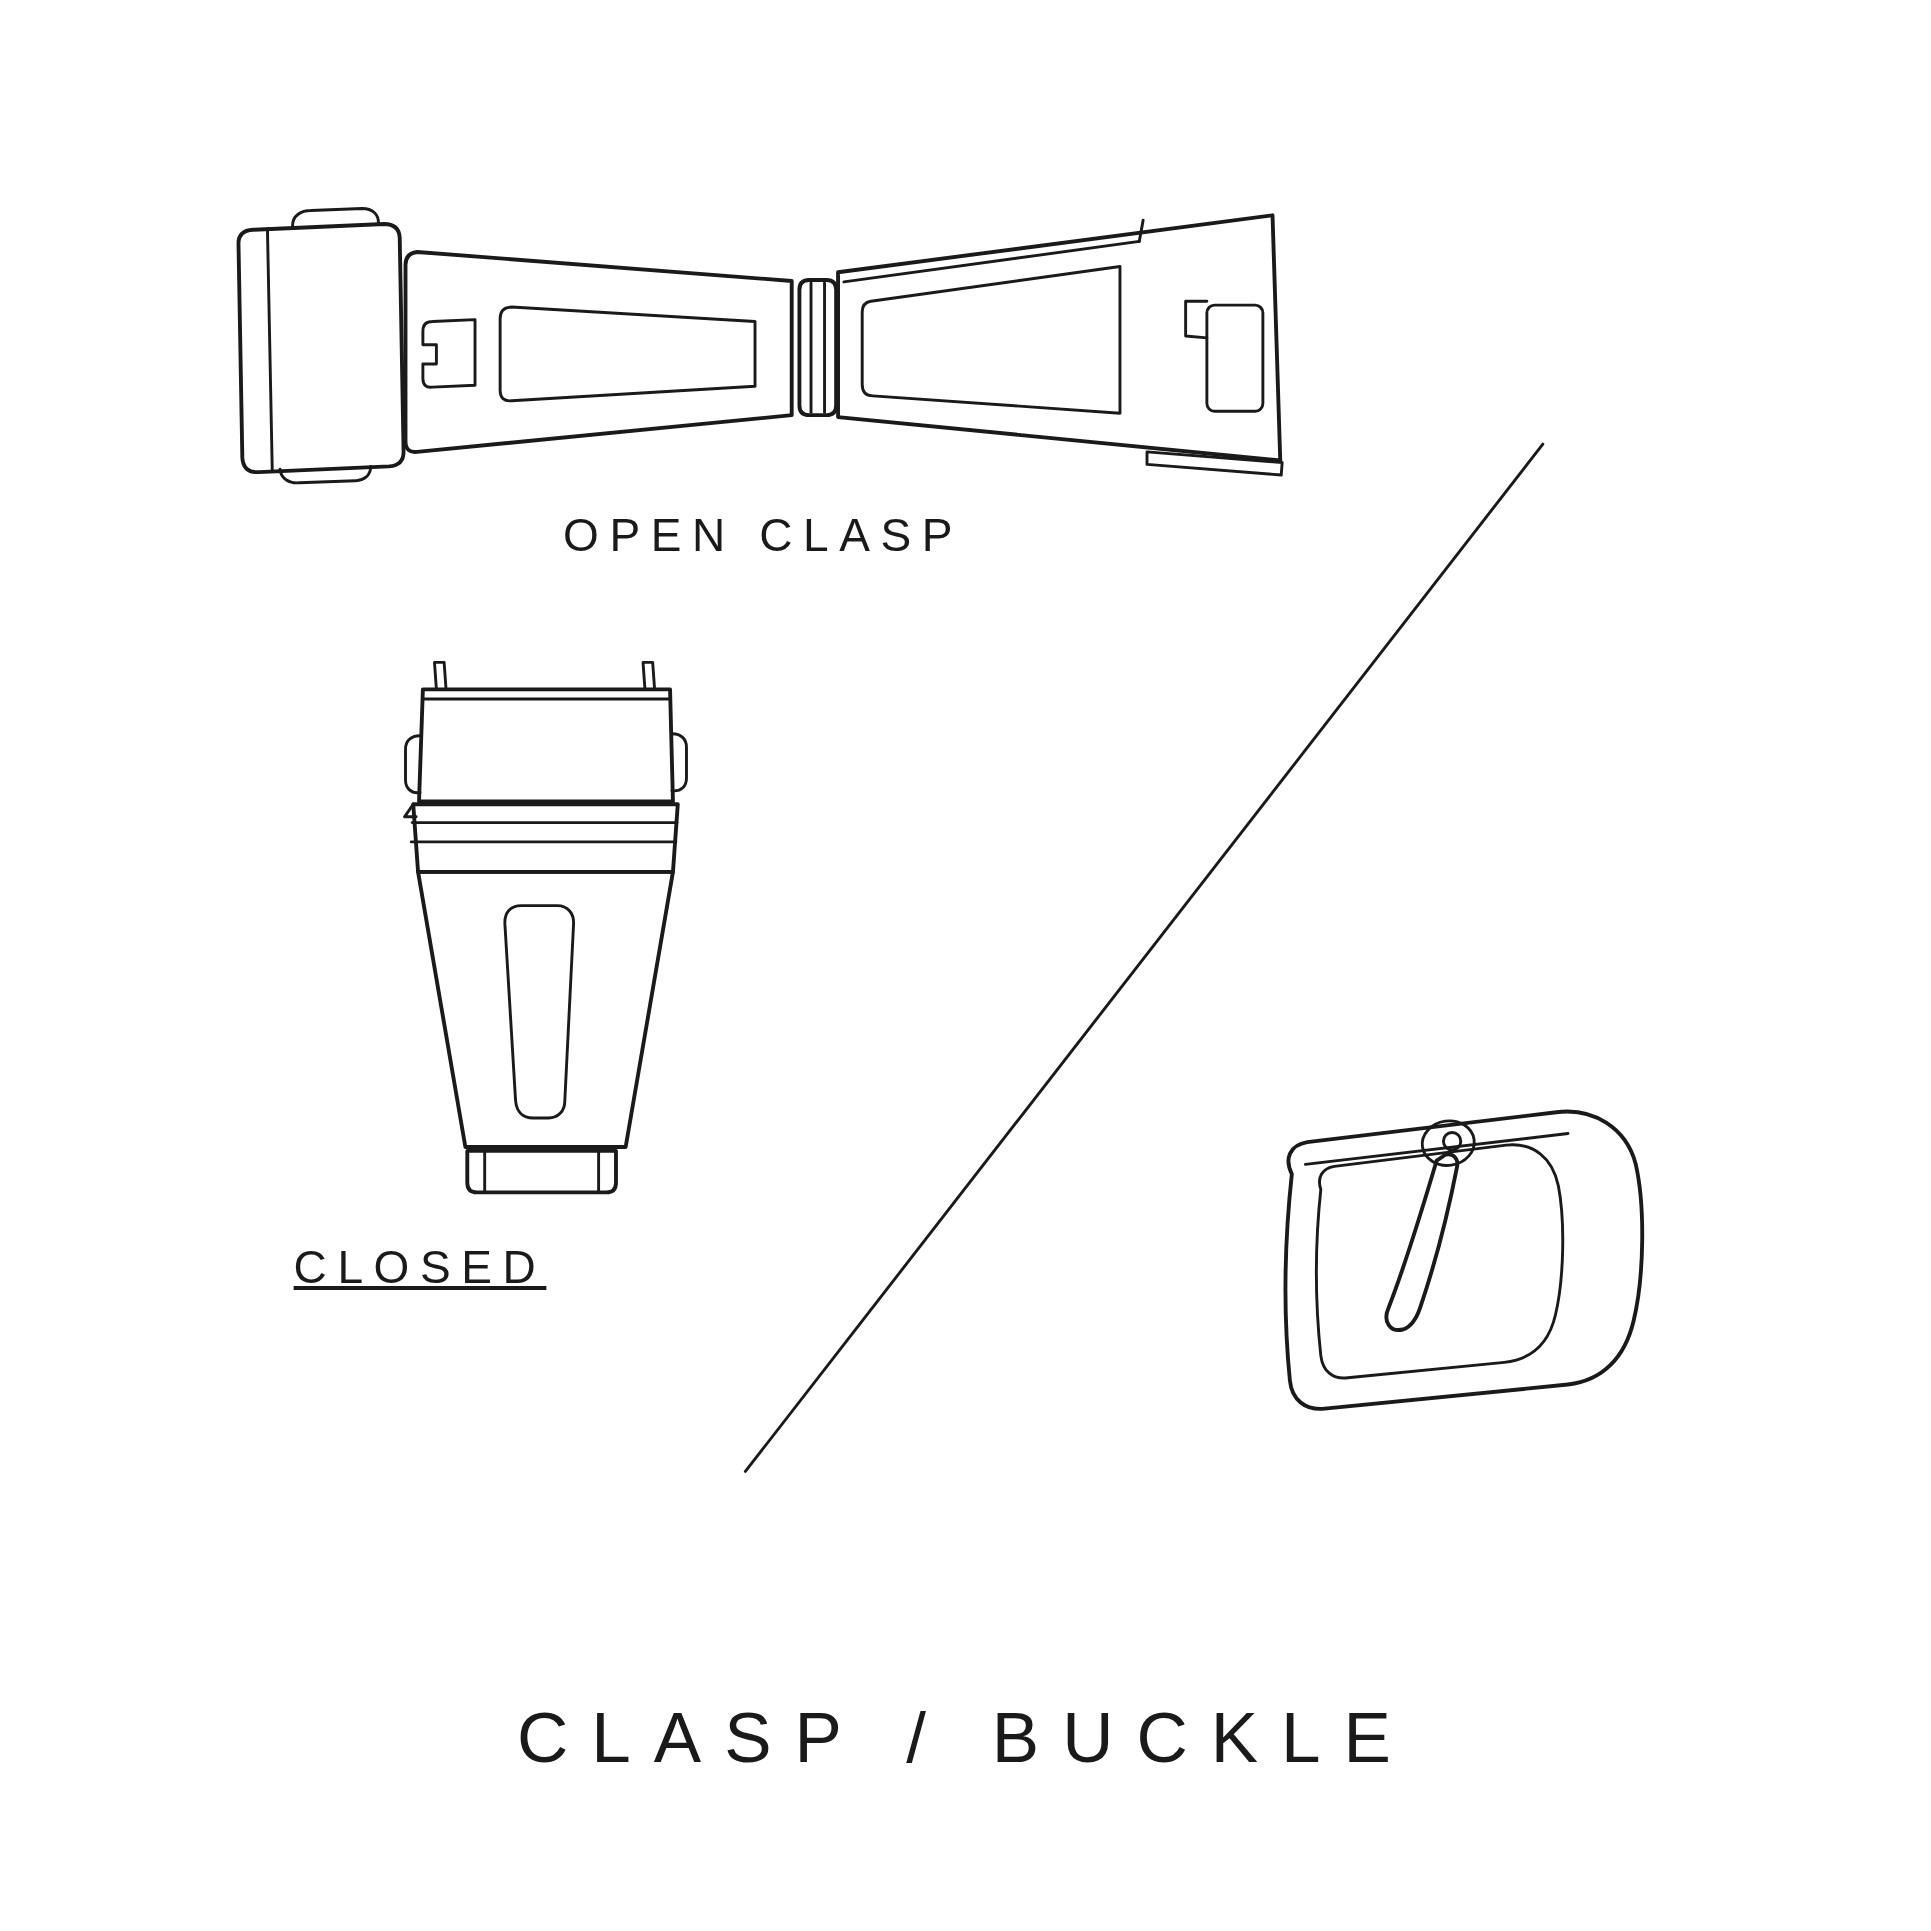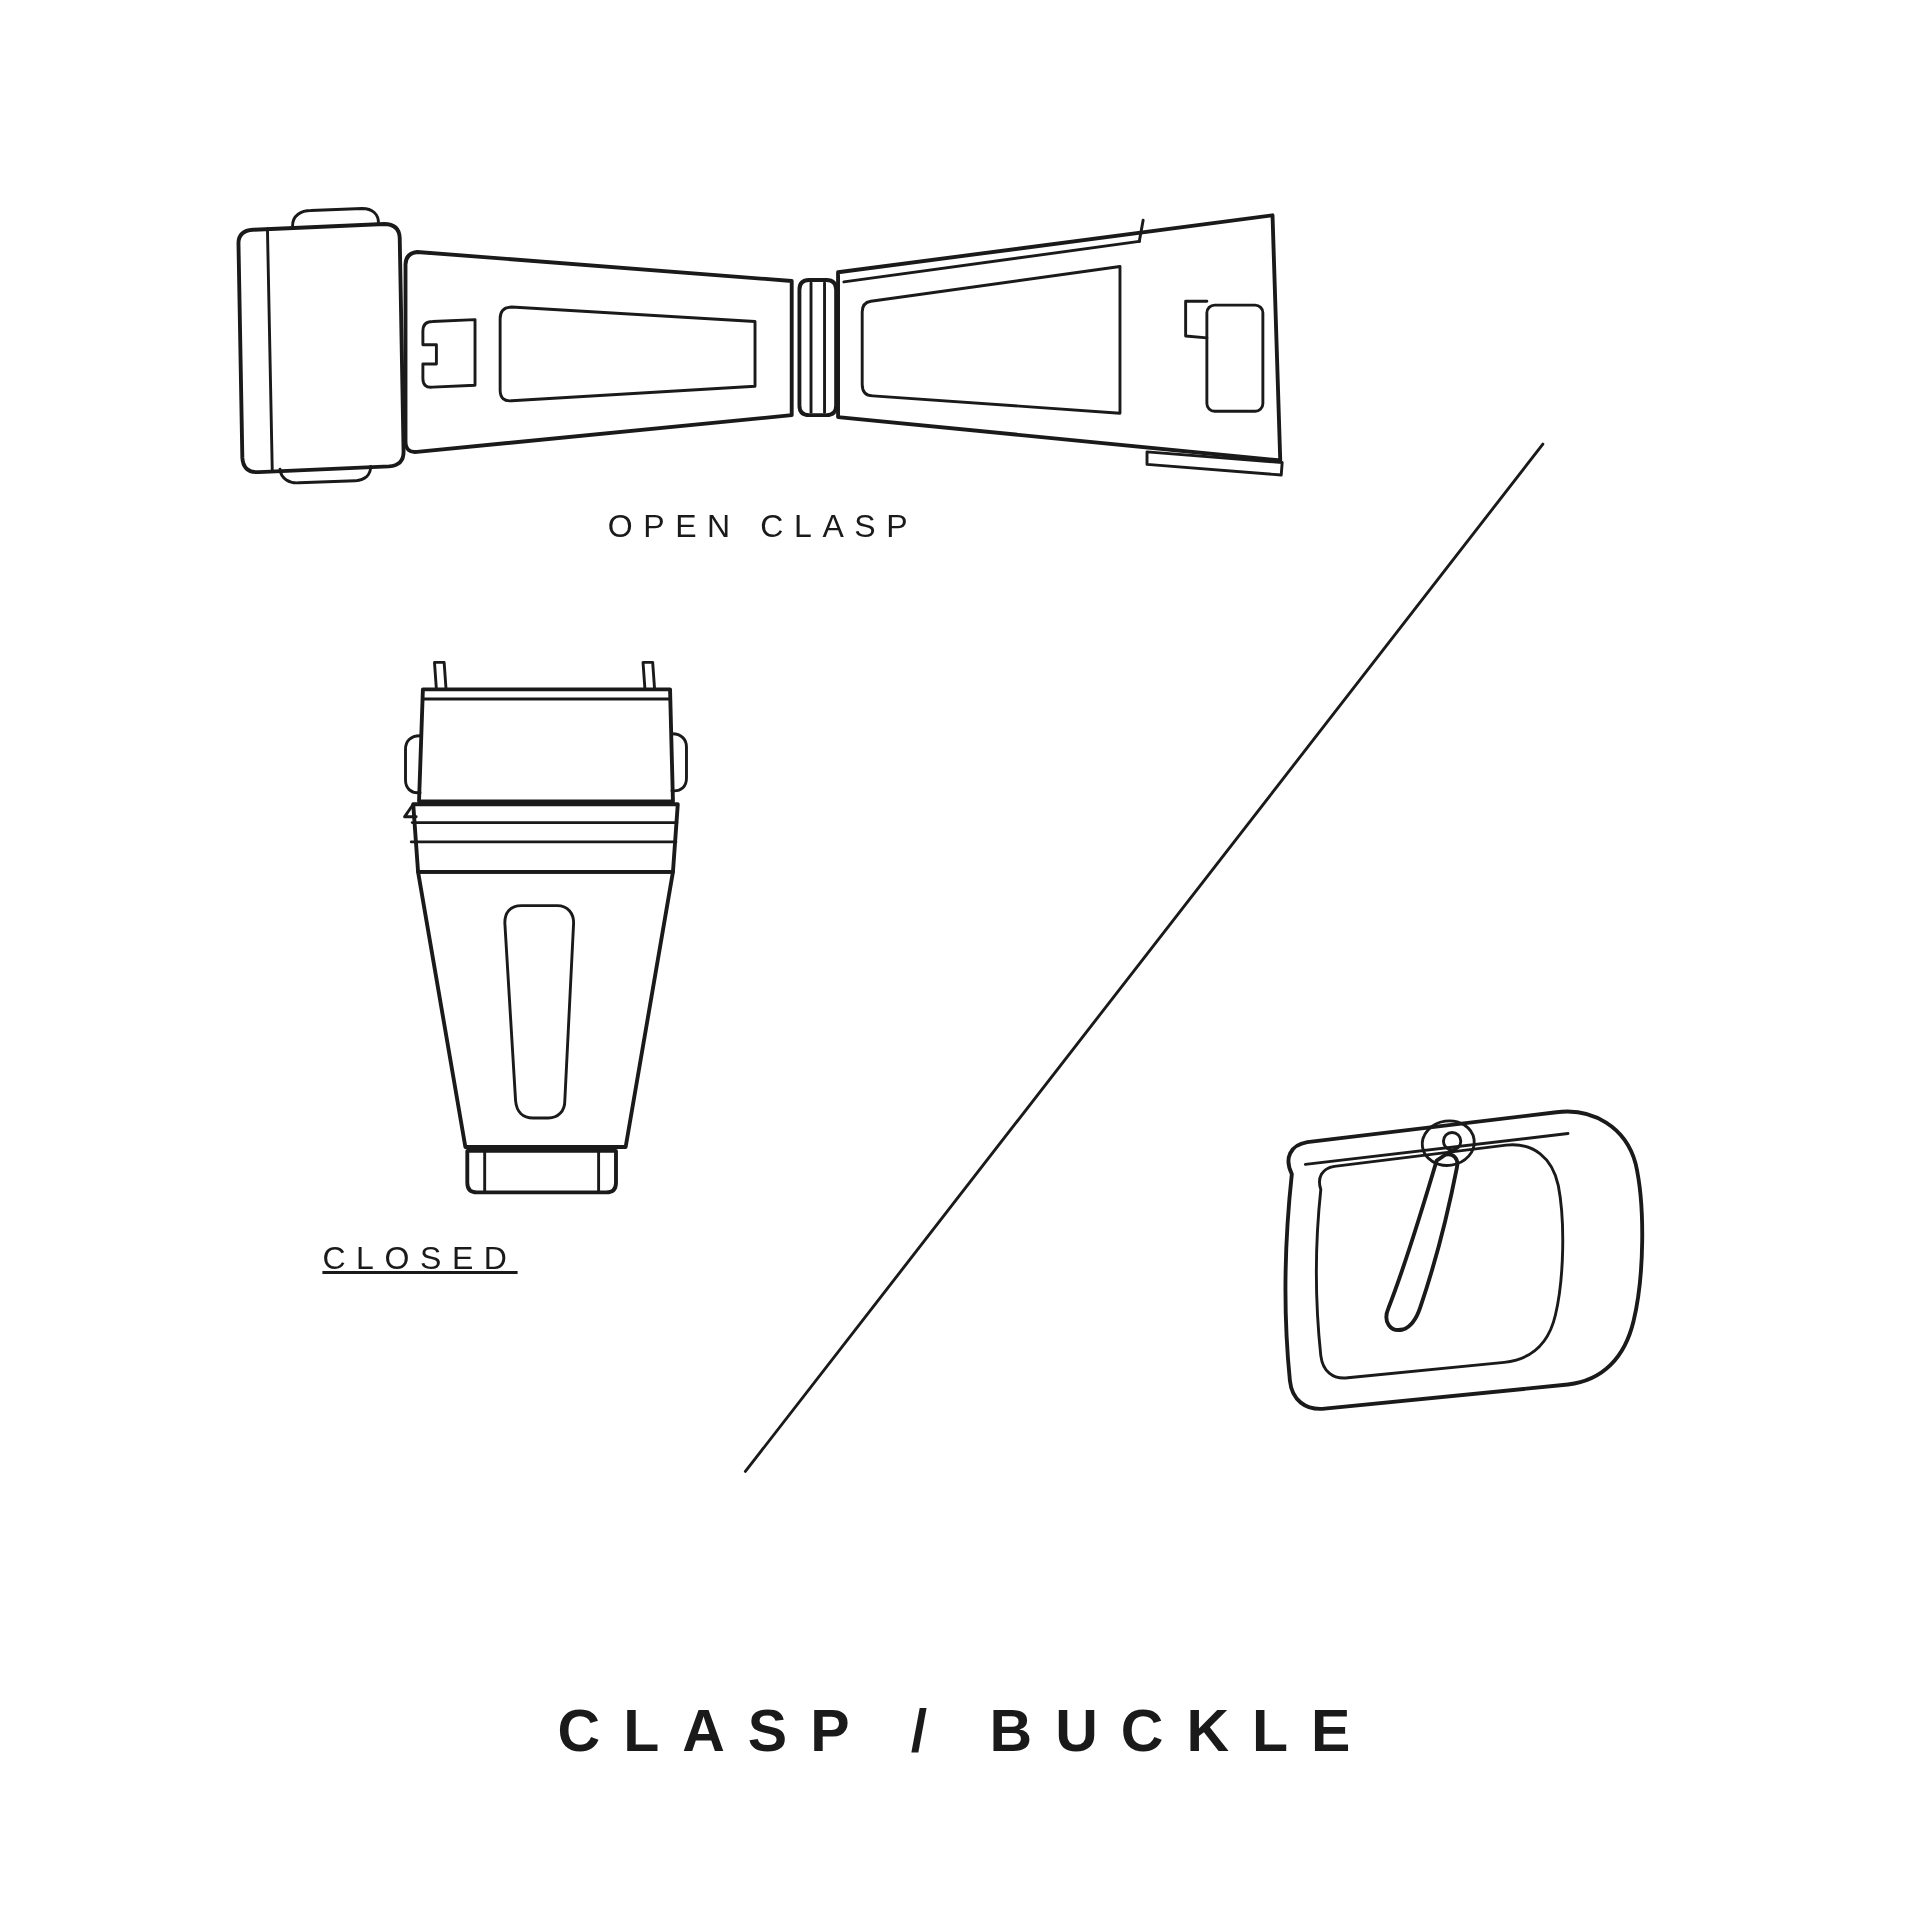--- a/index.html
+++ b/index.html
@@ -34,27 +34,27 @@
   .art .thin {
     stroke-width: 3;
   }
   .caption {
     position: absolute;
     text-align: center;
     color: var(--line-color, #1a1a1a);
     font-weight: 500;
   }
   .caption.small {
-    font-size: 32px;
+    font-size: 46px;
     letter-spacing: 10.6px;
   }
   .caption.title {
-    font-size: 59px;
+    font-size: 71px;
     letter-spacing: 23px;
-    font-weight: 700;
+    font-weight: 400;
   }
   #caption-open-clasp { left: 425px; top: 508px; width: 676px; }
   #caption-closed     { left: 227px; top: 1240px; width: 386px; text-decoration: underline; }
   #caption-title      { left: 386px; top: 1697px; width: 1159px; }
 </style>
 </head>
 <body>
 
 <div class="canvas">
 

